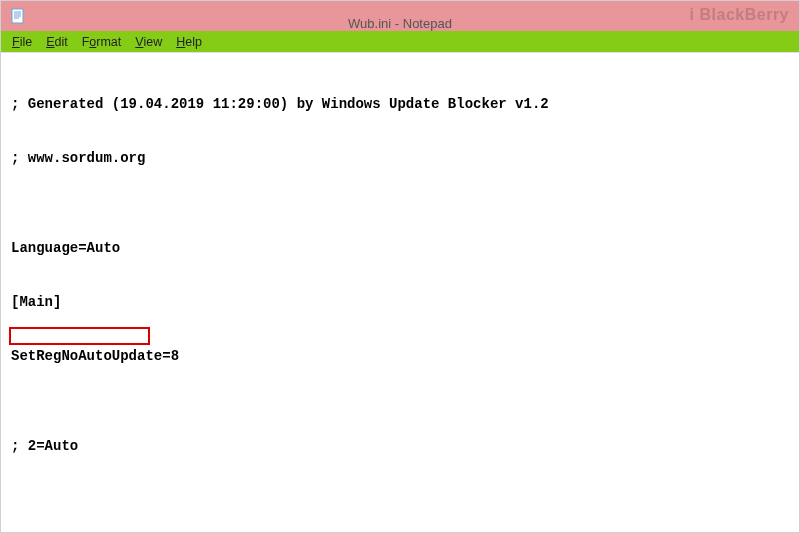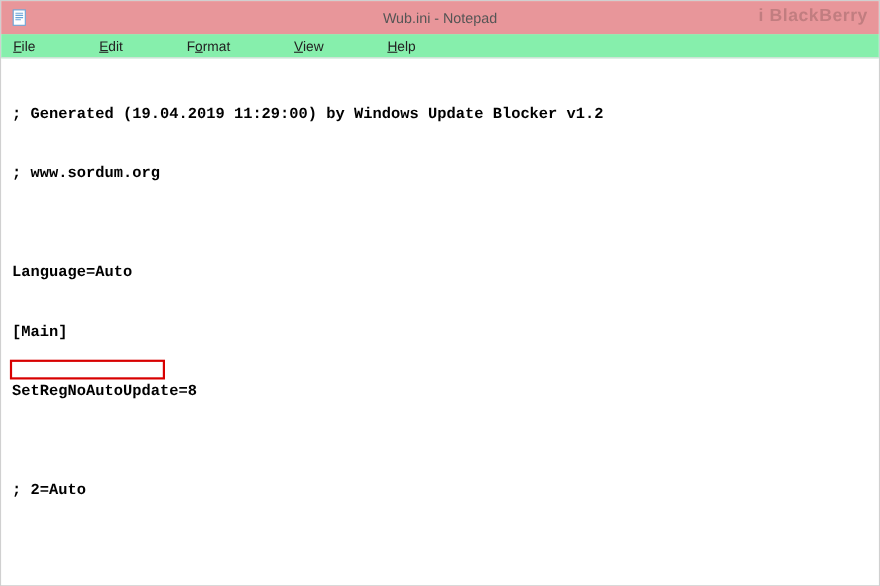--- a/index.html
+++ b/index.html
@@ -10,21 +10,21 @@
       width: 800px;
       height: 533px;
       overflow: hidden;
       border: 1px solid #d0d0d0;
       position: relative;
     }
     .titlebar {
       height: 30px;
       background: #e8969a;
       display: flex;
-      align-items: center;
+      align-items: flex-end;
       justify-content: center;
       position: relative;
       color: #555;
       font-size: 13px;
     }
     .titlebar .icon {
       position: absolute;
       left: 6px;
       top: 7px;
       width: 22px;
@@ -38,27 +38,26 @@
       position: absolute;
       right: 10px;
       top: 5px;
       font-size: 16px;
       font-weight: 600;
       color: rgba(120, 80, 80, 0.35);
       letter-spacing: 0.5px;
     }
     .menubar {
       height: 22px;
-      background: #86efac;
+      background: #84cc16;
       border-bottom: 1px solid #e0e0e0;
       display: flex;
       align-items: center;
       padding-left: 4px;
       font-size: 12.5px;
-      gap: 44px;
     }
     .menubar .menu-item {
       padding: 2px 7px;
       cursor: default;
       color: #222;
     }
     .menu-underline { text-decoration: underline; }
     .editor {
       padding: 6px 10px;
       font-family: Consolas, "Courier New", monospace;

